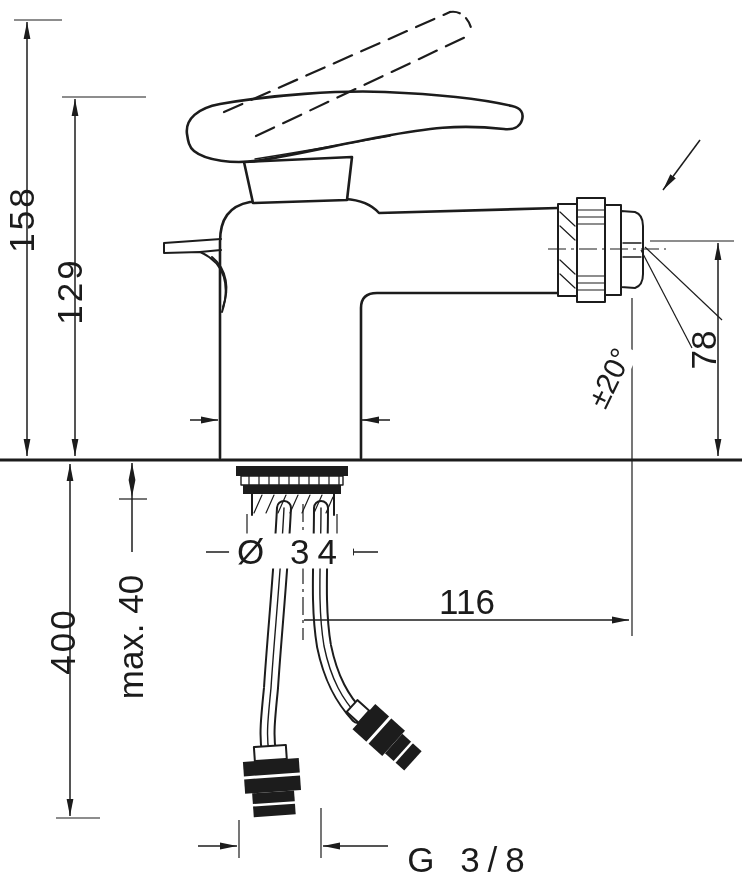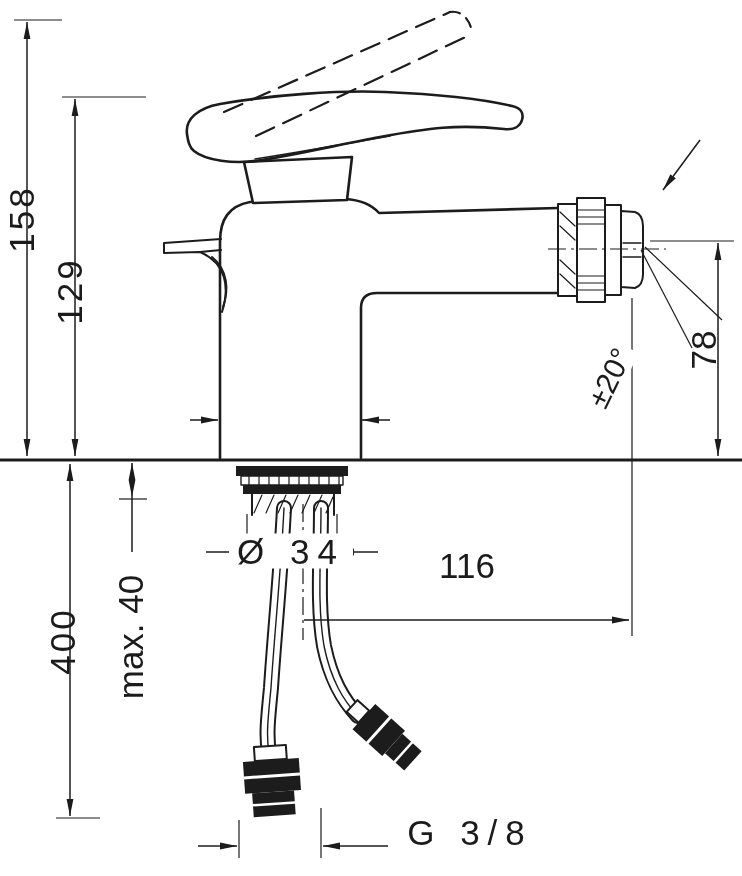--- a/index.html
+++ b/index.html
@@ -144,18 +144,18 @@
     <line x1="303" y1="504" x2="303" y2="640" stroke-width="1.2" stroke-dasharray="18 5 3 5"></line>
     <line x1="548" y1="249" x2="666" y2="249" stroke-width="1.2" stroke-dasharray="18 5 3 5"></line>
   </g>
 </svg>
 
 <span class="lbl v ls3" style="left:21px;  top:219px">158</span>
 <span class="lbl v ls3" style="left:69px;  top:291px">129</span>
 <span class="lbl v" style="left:130px; top:637px">max. 40</span>
 <span class="lbl v ls3" style="left:62px;  top:641px">400</span>
 <span class="lbl bg ls8" style="left:291px; top:551px">Ø 34</span>
-<span class="lbl" style="left:467px; top:565px">116</span>
+<span class="lbl" style="left:467px; top:601px">116</span>
 <span class="lbl r64" style="left:610px; top:378px">±20°</span>
 <span class="lbl v" style="left:703px; top:350px">78</span>
-<span class="lbl ls8" style="left:470px; top:832px">G 3/8</span>
+<span class="lbl ls8" style="left:470px; top:859px">G 3/8</span>
 
 </div>
 
 </body></html>

